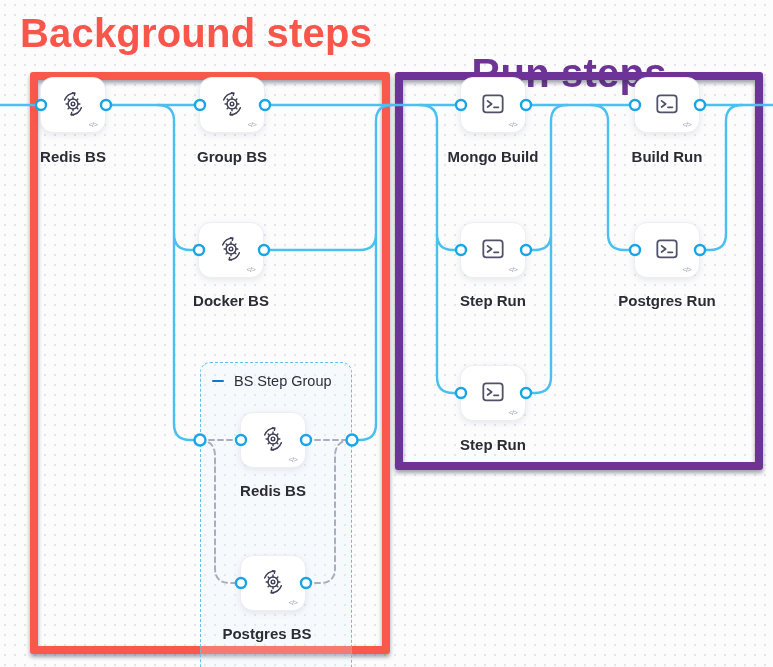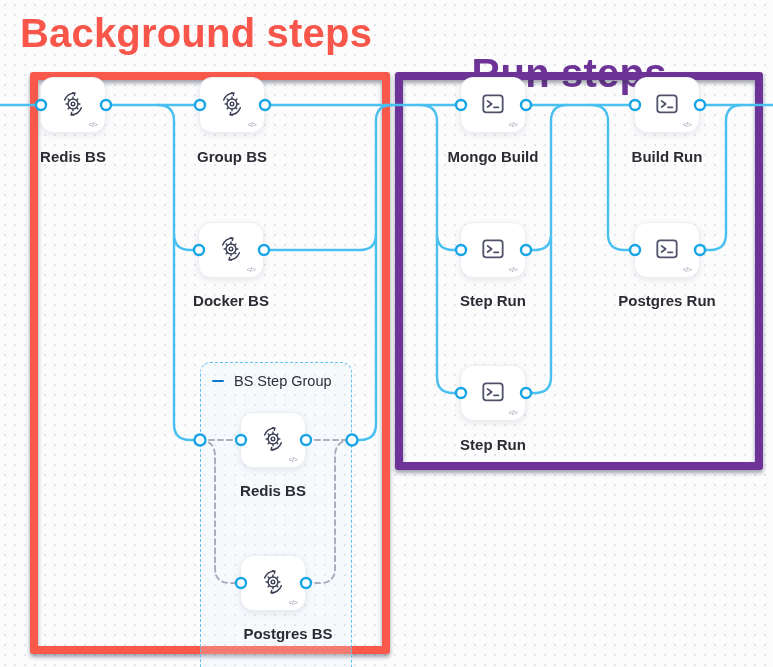--- a/index.html
+++ b/index.html
@@ -162,21 +162,21 @@
 
   <div class="node-label" style="left:73px;top:148px">Redis BS</div>
   <div class="node-label" style="left:232px;top:148px">Group BS</div>
   <div class="node-label" style="left:493px;top:148px">Mongo Build</div>
   <div class="node-label" style="left:667px;top:148px">Build Run</div>
   <div class="node-label" style="left:231px;top:292px">Docker BS</div>
   <div class="node-label" style="left:493px;top:292px">Step Run</div>
   <div class="node-label" style="left:667px;top:292px">Postgres Run</div>
   <div class="node-label" style="left:493px;top:436px">Step Run</div>
   <div class="node-label" style="left:273px;top:482px">Redis BS</div>
-  <div class="node-label" style="left:288px;top:625px">Postgres BS</div>
+  <div class="node-label" style="left:267px;top:625px">Postgres BS</div>
 
   <svg class="overlay" width="773" height="667" viewBox="0 0 773 667">
     <defs>
       <symbol id="sym-gear-sync" viewBox="0 0 24 24">
         <g fill="none" stroke="#3f4156" stroke-width="1.3" stroke-linecap="round">
           <circle cx="12" cy="12" r="4.4"></circle>
           <circle cx="12" cy="12" r="1.6"></circle>
           <line x1="16.4" y1="12" x2="18.1" y2="12"></line>
           <line x1="15.11" y1="15.11" x2="16.31" y2="16.31"></line>
           <line x1="12" y1="16.4" x2="12" y2="18.1"></line>

